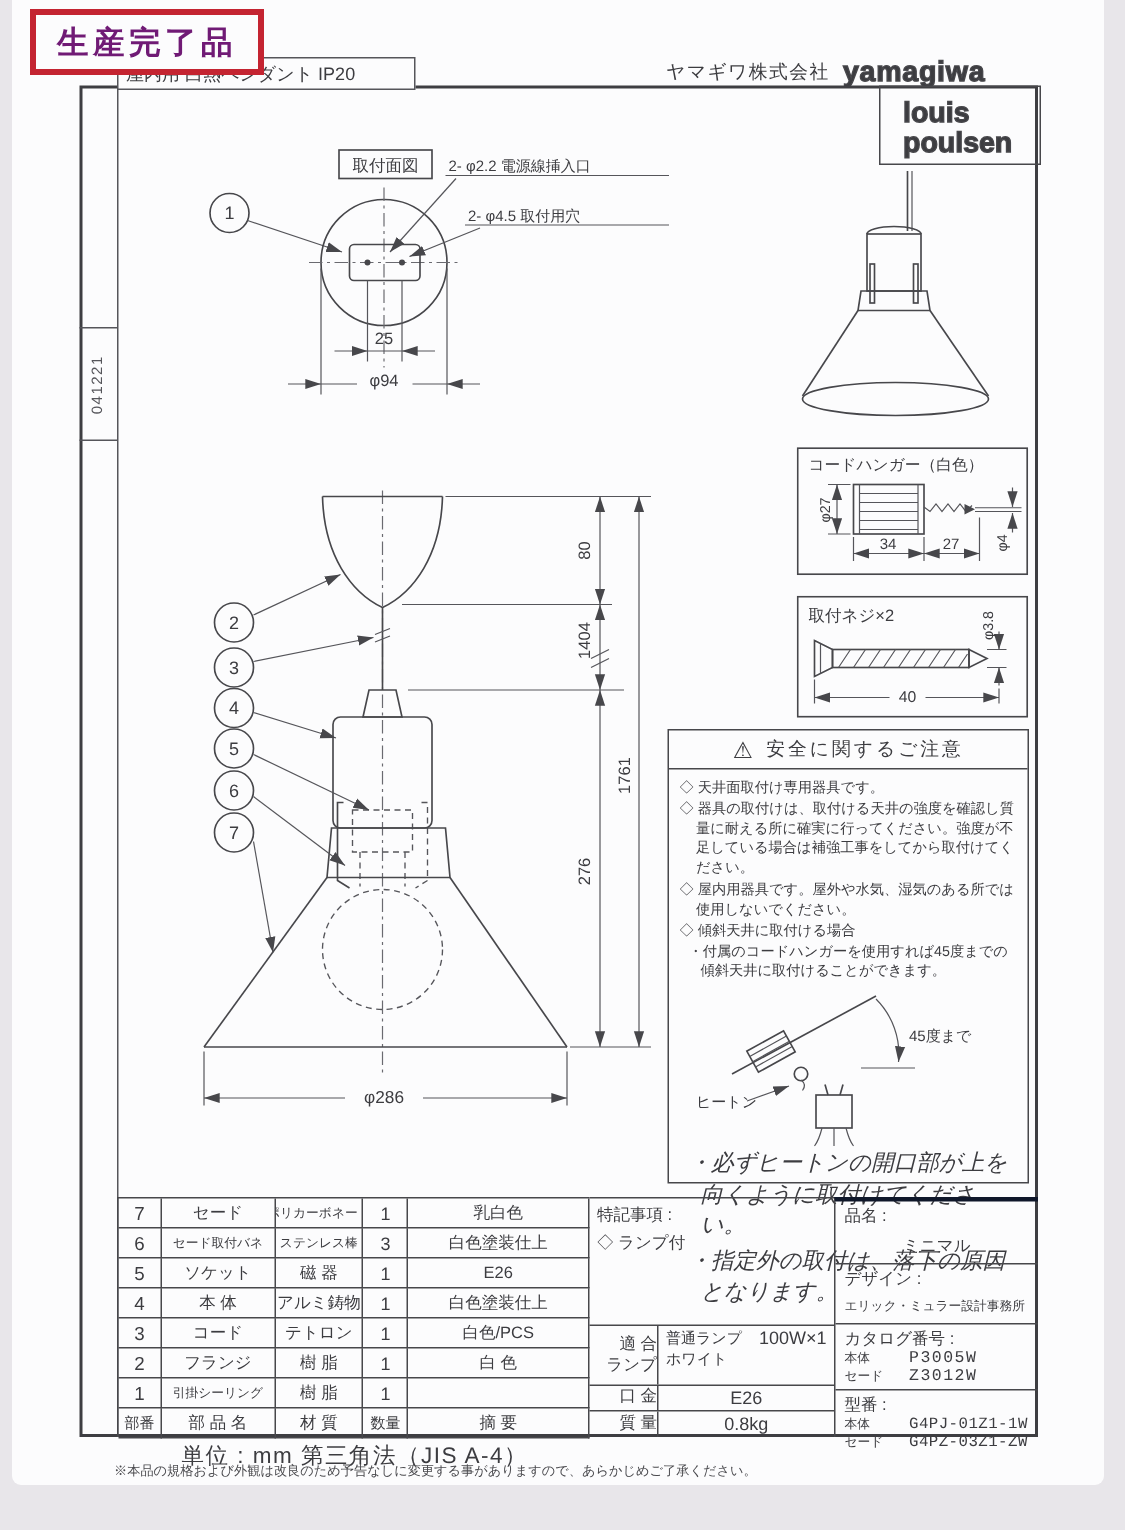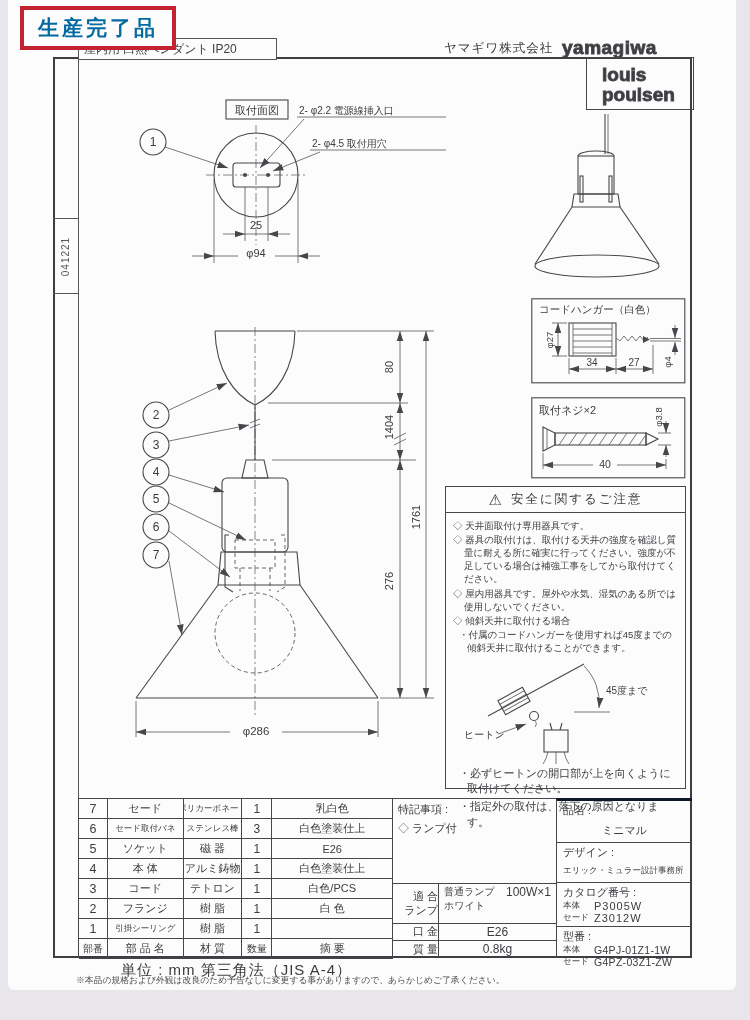--- a/index.html
+++ b/index.html
@@ -7,57 +7,57 @@
   .page{position:absolute;left:8px;top:0;width:728px;height:990px;background:#fcfcfd;border-radius:0 0 6px 6px;}
   .abs{position:absolute;}
   svg{display:block;}
   svg text{font-family:"Liberation Sans",sans-serif;fill:#3c3c40;}
   svg .ln{stroke:#47474b;stroke-width:1.1;fill:none;}
   svg .thin{stroke:#55555a;stroke-width:0.8;fill:none;}
   svg .dash{stroke:#55555a;stroke-width:0.9;fill:none;stroke-dasharray:4 3;}
   svg .cdash{stroke:#6a6a70;stroke-width:0.8;fill:none;stroke-dasharray:9 3 2 3;}
   
   .stamp{left:12px;top:6px;width:148px;height:36px;border:4px solid #c42431;background:#fcfcfd;z-index:6;display:flex;align-items:center;justify-content:center;}
-  .stamp span{font-family:"Liberation Serif",serif;font-size:21px;font-weight:bold;color:#0369a1;letter-spacing:3px;white-space:nowrap;}
+  .stamp span{font-family:"Liberation Serif",serif;font-size:21px;font-weight:bold;color:#701a75;letter-spacing:3px;white-space:nowrap;}
   
   .doc-title{left:70px;top:38px;width:192px;height:20px;border:1px solid #55555a;font-size:12px;line-height:20px;padding-left:5px;white-space:nowrap;overflow:hidden;z-index:2;background:#fcfcfd;}
   .company{left:436px;top:40px;font-size:12.5px;letter-spacing:1px;white-space:nowrap;}
   .frame{left:45px;top:57px;width:639px;height:901px;border:2px solid #3e3e42;box-sizing:border-box;}
   .stripline{left:70px;top:57px;width:0;height:901px;border-left:1px solid #55555a;}
   .sidebox{left:45px;top:218px;width:25px;height:74px;border-top:1px solid #55555a;border-bottom:1px solid #55555a;display:flex;align-items:center;justify-content:center;}
   .sidebox span{transform:rotate(-90deg);font-size:10px;letter-spacing:1px;color:#55555a;}
   .lpbox{left:578px;top:57px;width:106px;height:51px;border:1px solid #47474b;}
   
   .safety{left:437px;top:486px;width:241px;height:303px;border:1.5px solid #47474b;box-sizing:border-box;background:#fcfcfd;}
   .safety .shead{border-bottom:1.2px solid #47474b;height:25px;display:flex;align-items:center;justify-content:center;gap:7px;font-size:12.5px;letter-spacing:2px;}
   .safety .shead .warn{font-size:15px;}
   .safety .sbody{padding:6px 7px 0 7px;font-size:9.5px;line-height:1.38;}
   .safety .sitem{text-indent:-11px;padding-left:11px;margin-bottom:1px;}
   .safety .ssub{text-indent:-8px;padding-left:14px;}
-  .safety .snotes{padding:0 7px;font-size:11px;line-height:1.38;}
+  .safety .snotes{padding:0 7px;font-size:15px;line-height:1.38;font-style:italic;}
   .safety .snote{text-indent:-8px;padding-left:14px;margin-bottom:3px;}
   
   .pt{left:70px;top:798px;width:315px;height:160px;border-left:1px solid #47474b;border-top:1px solid #47474b;box-sizing:border-box;font-size:11px;}
   .pt .row{display:flex;height:20px;box-sizing:border-box;}
   .pt .c{border-right:1px solid #47474b;border-bottom:1px solid #47474b;box-sizing:border-box;display:flex;align-items:center;justify-content:center;white-space:nowrap;overflow:hidden;}
   .pt .c1{width:29px;font-size:12.5px;}
   .pt .c2{width:76px;}
   .pt .c3{width:59px;}
   .pt .c4{width:30px;font-size:12px;}
   .pt .c5{width:121px;}
   .pt .sm{font-size:8.5px;}
   .mid{left:385px;top:798px;width:163px;height:160px;border-top:1px solid #47474b;box-sizing:border-box;font-size:11px;}
   .mid .mtop{height:85px;border-bottom:1px solid #47474b;box-sizing:border-box;padding:3px 5px;}
   .mid .mrow{display:flex;box-sizing:border-box;border-bottom:1px solid #47474b;}
   .mid .mlab{width:46px;border-right:1px solid #47474b;box-sizing:border-box;display:flex;flex-direction:column;align-items:flex-end;justify-content:center;line-height:1.25;}
   .mid .mval{flex:1;padding:1px 5px;display:flex;flex-direction:row;justify-content:center;}
   .rt{left:548px;top:798px;width:136px;height:160px;border-top:3px solid #0f172a;border-left:1px solid #47474b;box-sizing:border-box;font-size:11px;}
   .rt .rcell{border-bottom:1px solid #47474b;box-sizing:border-box;padding:2px 6px;}
   .rt .rcell:last-child{border-bottom:none;}
-  .kv{display:flex;align-items:flex-end;gap:5px;}
+  .kv{display:flex;align-items:flex-end;gap:17px;font-family:Liberation Mono, monospace;}
   .kv .kl{font-size:8.5px;width:26px;flex:none;}
   .footer1{left:68px;top:961px;font-size:15px;letter-spacing:1px;margin-left:45px;}
   .footer2{left:68px;top:975px;font-size:8.8px;color:#4a4a4e;}
   .catval{font-size:11px;letter-spacing:1px;}
   .modval{font-size:10.5px;letter-spacing:0.3px;}
 </style>
 </head>
 <body>
 
 <svg width="0" height="0" style="position:absolute">

